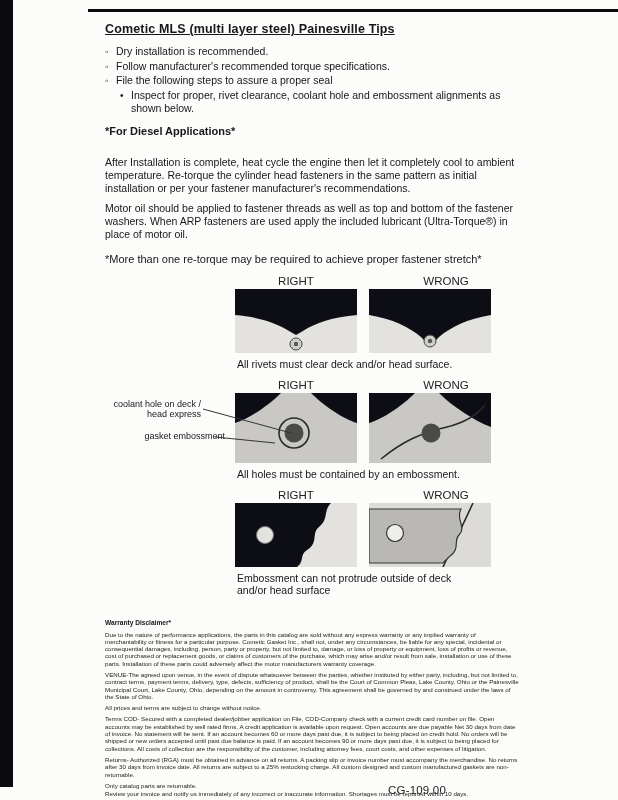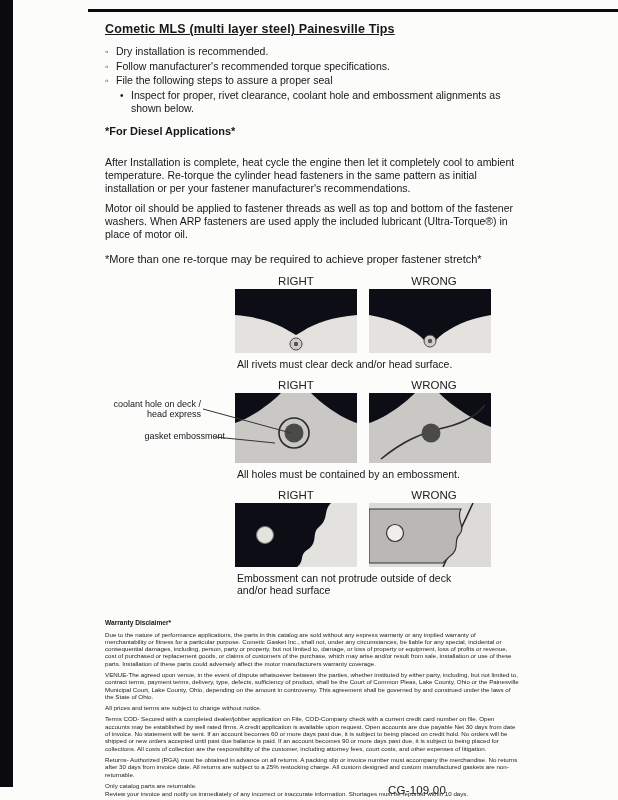--- a/index.html
+++ b/index.html
@@ -33,21 +33,21 @@
   ul.tips li.lvl1 { padding-left:11px; }
   ul.tips li.lvl1::before { content:"◦"; position:absolute; left:0; top:0; font-size:10px; }
   ul.tips li.lvl2 { padding-left:26px; }
   ul.tips li.lvl2::before { content:"•"; position:absolute; left:15px; top:0; font-size:10px; }
 
   .diesel-heading { font-size:11px; font-weight:bold; margin:9px 0 19px 0; }
   .para { font-size:10.5px; line-height:13px; width:414px; margin-bottom:7px; }
   .note { font-size:11px; line-height:13px; margin-top:12px; }
 
   .dgsec { margin-top:9px; }
-  .dg-labels { display:flex; gap:16px; margin-left:130px; }
+  .dg-labels { display:flex; gap:28px; margin-left:130px; }
   .dg-label { width:122px; text-align:center; font-size:11.5px; color:#222; margin-bottom:2px; }
   .dg-panels { display:flex; gap:12px; margin-left:130px; }
   .panel svg { display:block; }
   .dg-caption { font-size:10.5px; margin:5px 0 9px 132px; }
   .dg-caption.wrap3 { width:245px; line-height:12.5px; margin-bottom:16px; }
 
   .row2-wrap { position:relative; }
   .annotation {
     position:absolute; font-size:9px; line-height:10.5px;
     text-align:right; color:#17171a;

